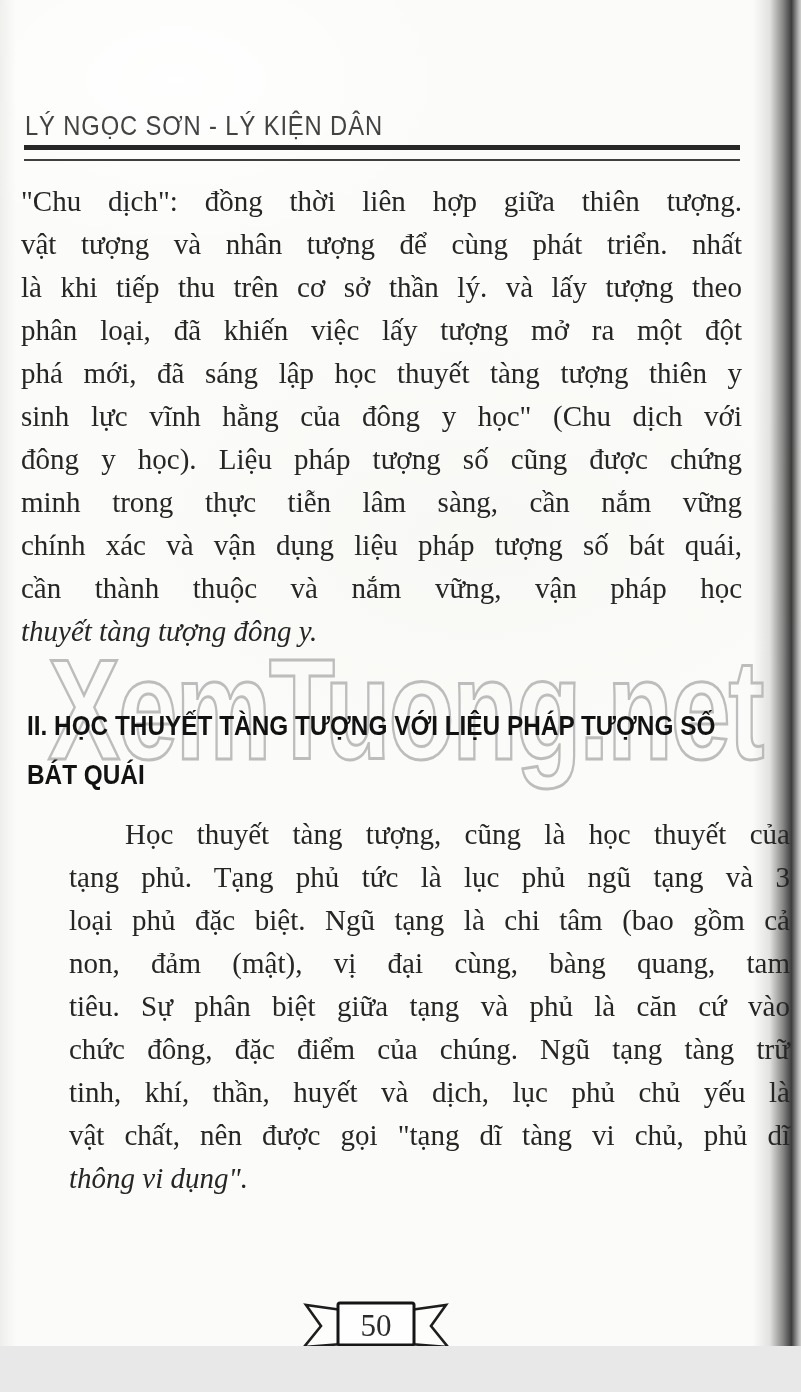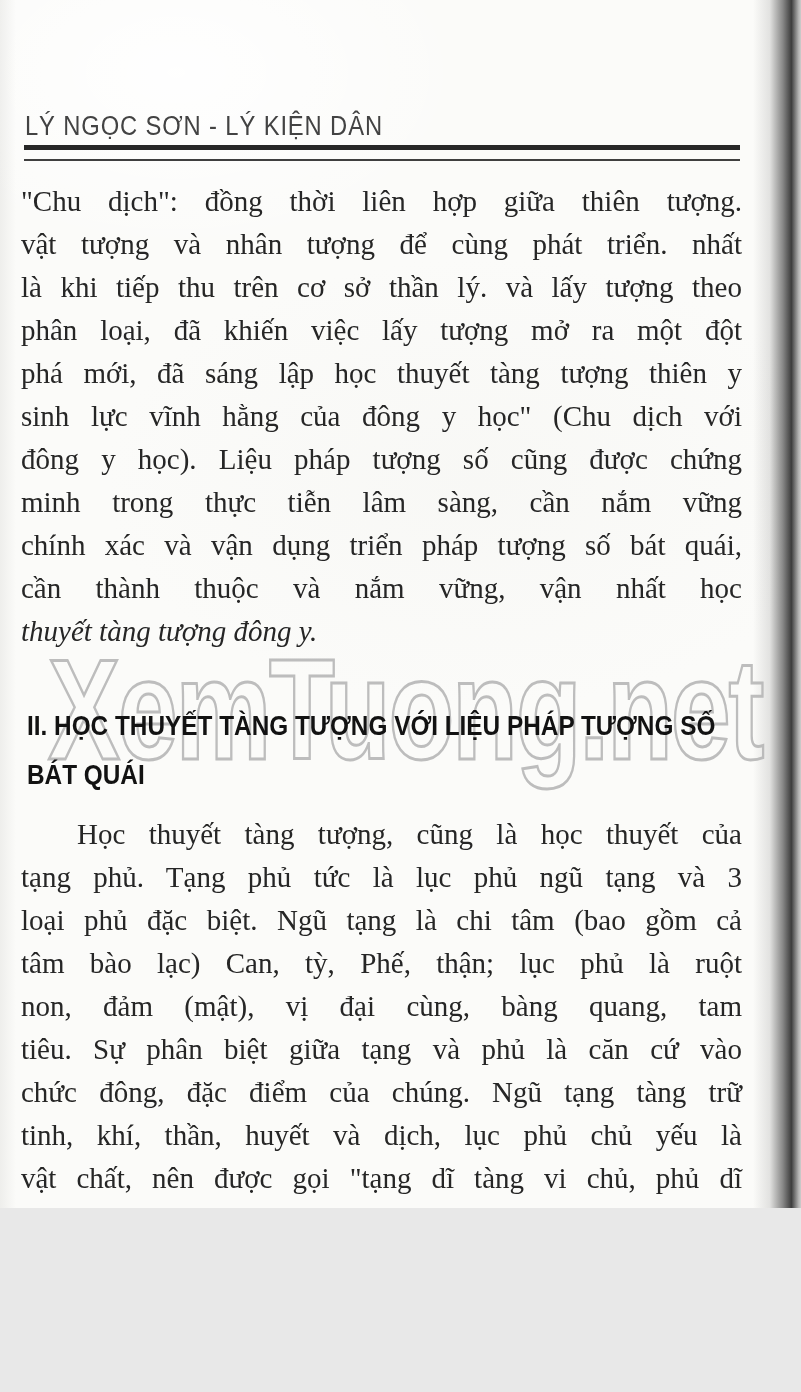--- a/index.html
+++ b/index.html
@@ -1,17 +1,17 @@
 <!DOCTYPE html>
 <html style="--footer-blue: #243571; --wm-gray: #b3b3b3;"><head>
 <meta charset="utf-8">
 <style>
   html,body{margin:0;padding:0;background:#e8e8e8;}
   .page{
-    position:relative;width:801px;height:1208px;overflow:hidden;
+    position:relative;width:801px;height:1346px;overflow:hidden;
     background:
       radial-gradient(ellipse 420px 260px at 22% 6%, rgba(255,255,255,.9), rgba(255,255,255,0) 70%),
       radial-gradient(ellipse 500px 300px at 60% 40%, rgba(246,246,243,.6), rgba(246,246,243,0) 75%),
       #fbfbf9;
     font-family:"Liberation Serif", serif;
   }
   
   .edge-left{position:absolute;left:0;top:0;width:16px;height:100%;
     background:linear-gradient(to right, rgba(180,180,175,.18), rgba(180,180,175,0));}
   
@@ -32,21 +32,21 @@
     border-top:5px solid #272727;border-bottom:2px solid #3f3f3f;}
   .watermark{
     position:absolute;left:48px;top:628px;z-index:1;
     font-family:"Liberation Sans", sans-serif;font-weight:700;
     font-size:142px;letter-spacing:-3px;white-space:nowrap;
     color:transparent;-webkit-text-stroke:3px var(--wm-gray,#b3b3b3);
     transform:scaleX(.76);transform-origin:left top;opacity:.85;}
   .para{position:absolute;left:21px;width:721px;z-index:2;
     font-size:29px;color:#262626;}
   .para1{top:180px;}
-  .para2{top:813px;}
+  .para2{top:813px;margin-left:48px;}
   .bline{height:43px;line-height:43px;text-align:justify;text-align-last:justify;overflow:visible;}
   .bline.last{text-align-last:left;font-style:italic;}
   .bline.indent{text-indent:56px;}
   .heading{position:absolute;left:27px;top:701px;z-index:2;
     font-family:"Liberation Sans", sans-serif;font-weight:700;
     font-size:28px;line-height:49px;color:#121212;}
   .hline{white-space:nowrap;transform:scaleX(.87);transform-origin:left center;}
   .ribbon{position:absolute;left:298px;top:1300px;z-index:2;}
   .ribbon .rb-fill{fill:#fdfdfc;stroke:#1d1d1d;stroke-width:2.6;}
   .ribbon .rb-box{fill:#fefefe;stroke:#151515;stroke-width:3;}
@@ -75,35 +75,34 @@
 
   <div class="para para1">
       <div class="bline">"Chu dịch": đồng thời liên hợp giữa thiên tượng.</div>
       <div class="bline">vật tượng và nhân tượng để cùng phát triển. nhất</div>
       <div class="bline">là khi tiếp thu trên cơ sở thần lý. và lấy tượng theo</div>
       <div class="bline">phân loại, đã khiến việc lấy tượng mở ra một đột</div>
       <div class="bline">phá mới, đã sáng lập học thuyết tàng tượng thiên y</div>
       <div class="bline">sinh lực vĩnh hằng của đông y học" (Chu dịch với</div>
       <div class="bline">đông y học). Liệu pháp tượng số cũng được chứng</div>
       <div class="bline">minh trong thực tiễn lâm sàng, cần nắm vững</div>
-      <div class="bline">chính xác và vận dụng triển pháp tượng số bát quái,</div>
-      <div class="bline">cần thành thuộc và nắm vững, vận nhất học</div>
+      <div class="bline">chính xác và vận dụng liệu pháp tượng số bát quái,</div>
+      <div class="bline">cần thành thuộc và nắm vững, vận pháp học</div>
       <div class="bline last">thuyết tàng tượng đông y.</div>
     </div>
 
   <div class="heading">
     <div class="hline">II. HỌC THUYẾT TÀNG TƯỢNG VỚI LIỆU PHÁP TƯỢNG SỐ</div>
     <div class="hline">BÁT QUÁI</div>
   </div>
 
   <div class="para para2">
       <div class="bline indent">Học thuyết tàng tượng, cũng là học thuyết của</div>
       <div class="bline">tạng phủ. Tạng phủ tức là lục phủ ngũ tạng và 3</div>
       <div class="bline">loại phủ đặc biệt. Ngũ tạng là chi tâm (bao gồm cả</div>
-      <div class="bline">tâm bào lạc) Can, tỳ, Phế, thận; lục phủ là ruột</div>
       <div class="bline">non, đảm (mật), vị đại cùng, bàng quang, tam</div>
       <div class="bline">tiêu. Sự phân biệt giữa tạng và phủ là căn cứ vào</div>
       <div class="bline">chức đông, đặc điểm của chúng. Ngũ tạng tàng trữ</div>
       <div class="bline">tinh, khí, thần, huyết và dịch, lục phủ chủ yếu là</div>
       <div class="bline">vật chất, nên được gọi "tạng dĩ tàng vi chủ, phủ dĩ</div>
       <div class="bline last">thông vi dụng".</div>
     </div>
 
   <svg class="ribbon" width="156" height="58" viewBox="0 0 156 58">
     <path class="rb-fill" d="M 44 10 L 8 5 L 23 26 L 6 47 L 44 44 Z"></path>

